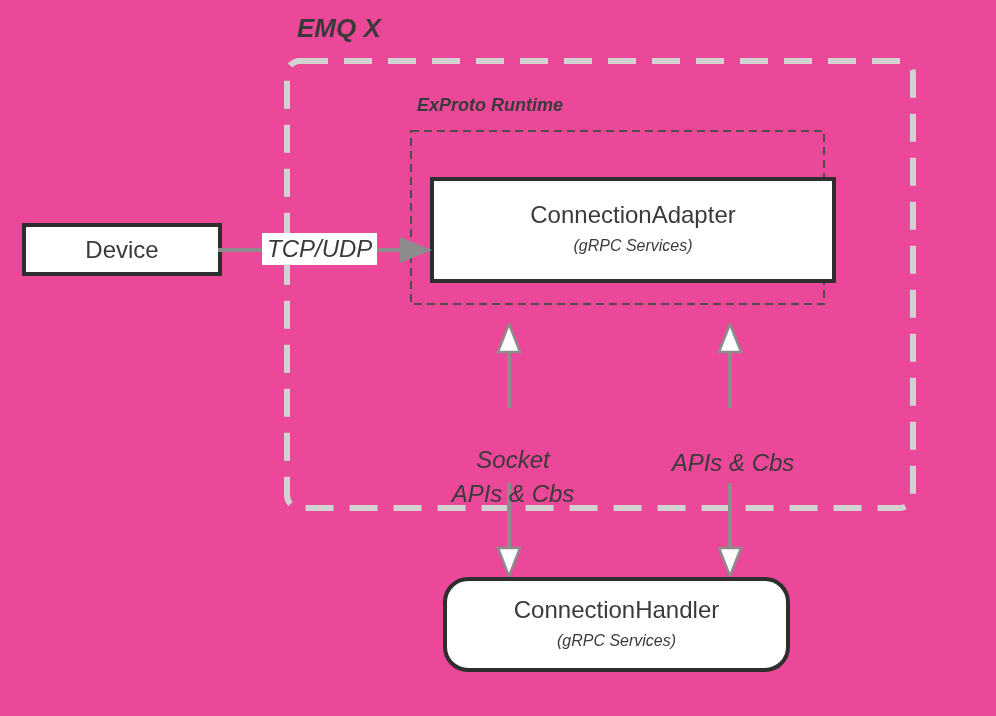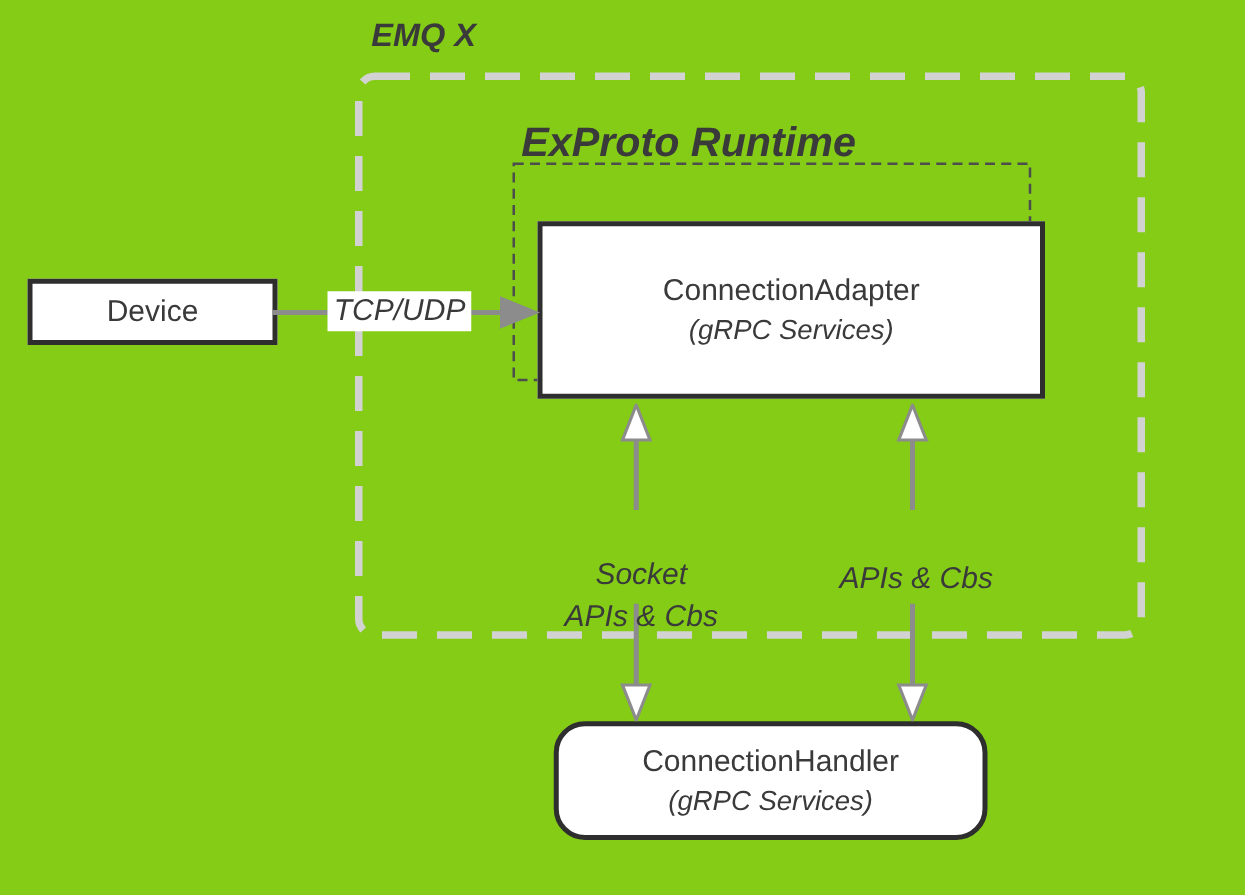--- a/index.html
+++ b/index.html
@@ -5,21 +5,21 @@
   * { margin: 0; padding: 0; box-sizing: border-box; }
   html, body { background: #ffffff; }
   body {
     font-family: "Liberation Sans", "DejaVu Sans", sans-serif;
     color: #3a3a3a;
   }
   .canvas {
     position: relative;
     width: 996px;
     height: 716px;
-    background: #84cc16;
+    background: #ec4899;
     overflow: hidden;
   }
 
   
   .svg-layer { position: absolute; pointer-events: none; }
 
   
   .node-box {
     position: absolute;
     background: #ffffff;
@@ -30,37 +30,37 @@
     justify-content: center;
     z-index: 3;
   }
   .node-title {
     font-size: 24px;
     line-height: 32px;
     color: #3a3a3a;
     white-space: nowrap;
   }
   .node-subtitle {
-    font-size: 22px;
+    font-size: 16px;
     line-height: 30px;
     font-style: italic;
     color: #3a3a3a;
     white-space: nowrap;
   }
 
   .frame-label {
     position: absolute;
     font-style: italic;
     font-weight: 600;
     color: #3a3a3a;
     white-space: nowrap;
     z-index: 4;
   }
   .emqx-label { font-size: 26px; }
-  .exproto-label { font-size: 33px; }
+  .exproto-label { font-size: 18px; }
 
   .edge-label {
     position: absolute;
     font-size: 24px;
     color: #3a3a3a;
     text-align: center;
     z-index: 5;
     white-space: nowrap;
     font-style: italic;
   }
@@ -87,21 +87,21 @@
   <svg class="svg-layer" style="left:409px; top:129px; z-index:1;" width="417" height="177" viewBox="0 0 417 177">
     <rect x="2" y="2" width="413" height="173" fill="none" stroke="#4d4d4d" stroke-width="2" stroke-dasharray="8 5"></rect>
   </svg>
 
   <div class="frame-label exproto-label" style="left:417px; top:95px;">ExProto Runtime</div>
 
   <div class="node-box" style="left:22px; top:223px; width:200px; height:53px;align-items:center;">
     <div class="node-title">Device</div>
   </div>
 
-  <div class="node-box" style="left:430px; top:177px; width:406px; height:142px;">
+  <div class="node-box" style="left:430px; top:177px; width:406px; height:106px;">
     <div class="node-title">ConnectionAdapter</div>
     <div class="node-subtitle">(gRPC Services)</div>
   </div>
 
   <div class="node-box" style="left:443px; top:577px; width:347px; height:95px;border-radius:25px;">
     <div class="node-title">ConnectionHandler</div>
     <div class="node-subtitle">(gRPC Services)</div>
   </div>
 
   <svg class="arrow-svg" style="left:218px; top:234px;" width="214" height="32" viewBox="0 0 214 32">

